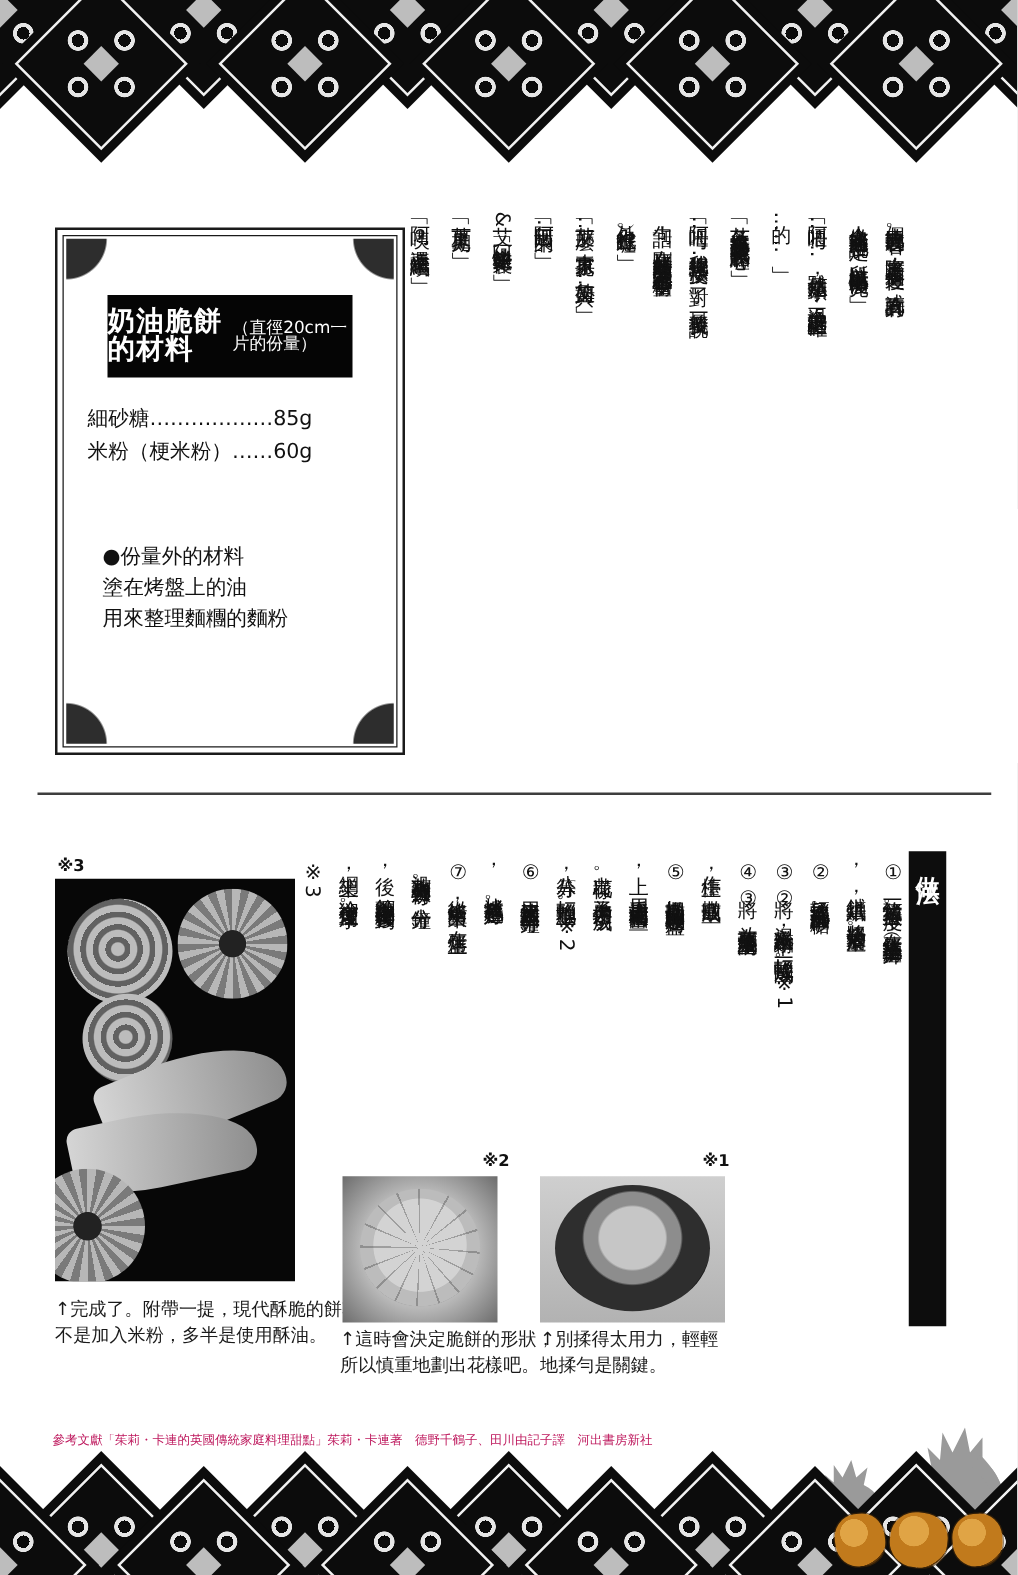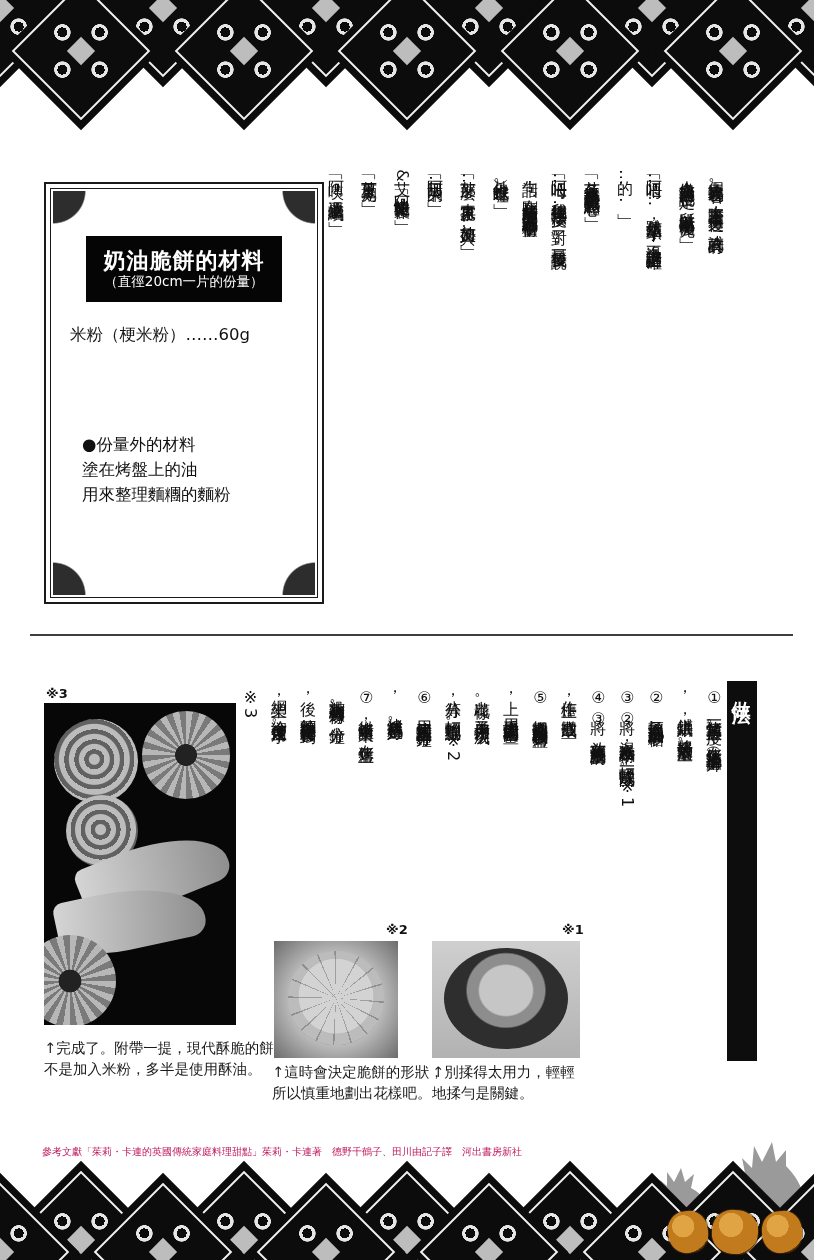--- a/index.html
+++ b/index.html
@@ -23,21 +23,21 @@
   
   .recipe-card{position:absolute;left:44px;top:182px;width:276px;height:418px;
       border:2px solid #1a1a1a;background:#fff;}
   .recipe-card .inner-frame{position:absolute;inset:4px;border:1px solid #1a1a1a;}
   .rc-corner{position:absolute;width:36px;height:36px;}
   .rc-corner.tl{top:7px;left:7px;background:radial-gradient(circle at 0 0,#2d2d2d 0 62%,rgba(0,0,0,0) 65%);}
   .rc-corner.tr{top:7px;right:7px;background:radial-gradient(circle at 100% 0,#2d2d2d 0 62%,rgba(0,0,0,0) 65%);}
   .rc-corner.bl{bottom:7px;left:7px;background:radial-gradient(circle at 0 100%,#2d2d2d 0 62%,rgba(0,0,0,0) 65%);}
   .rc-corner.br{bottom:7px;right:7px;background:radial-gradient(circle at 100% 100%,#2d2d2d 0 62%,rgba(0,0,0,0) 65%);}
   .rc-title{position:absolute;left:50%;top:52px;transform:translateX(-50%);width:196px;height:66px;
-      background:#050505;color:#fff;display:flex;flex-direction:column;align-items:center;justify-content:center;gap:3px;}
+      background:#050505;color:#fff;display:flex;align-items:center;justify-content:center;gap:3px;}
   .rc-title .t1{font-size:22px;font-weight:bold;letter-spacing:1px;line-height:1;}
   .rc-title .t2{font-size:13.5px;line-height:1;}
   .rc-ingredients{position:absolute;left:24px;top:138px;font-size:16.5px;line-height:26px;white-space:nowrap;}
   .rc-extra{position:absolute;left:36px;top:248px;font-size:16.5px;line-height:25px;}
   .rc-tools{position:absolute;left:24px;top:336px;font-size:16.5px;line-height:25px;}
 
   
   .vtext{position:absolute;writing-mode:vertical-rl;text-orientation:mixed;}
   .vcol{display:block;line-height:20px;}
   .vcol + .vcol{margin-block-start:9px;}
@@ -144,20 +144,21 @@
     <div class="inner-frame"></div>
     <div class="rc-corner tl"></div>
     <div class="rc-corner tr"></div>
     <div class="rc-corner bl"></div>
     <div class="rc-corner br"></div>
     <div class="rc-title">
       <div class="t1">奶油脆餅的材料</div>
       <div class="t2">（直徑20cm一片的份量）</div>
     </div>
     <div class="rc-ingredients">
+      <div>細砂糖………………85g</div>
       <div>米粉（梗米粉）……60g</div>
     </div>
     <div class="rc-extra">
       <div>●份量外的材料</div>
       <div>塗在烤盤上的油</div>
       <div>用來整理麵糰的麵粉</div>
     </div>
   </div>
 
   <div class="vtext dialogue">

